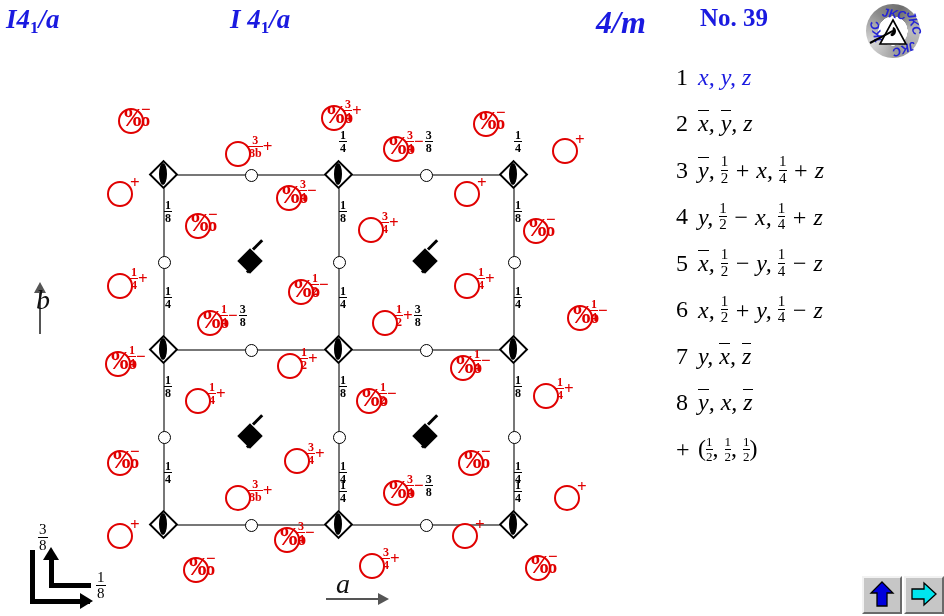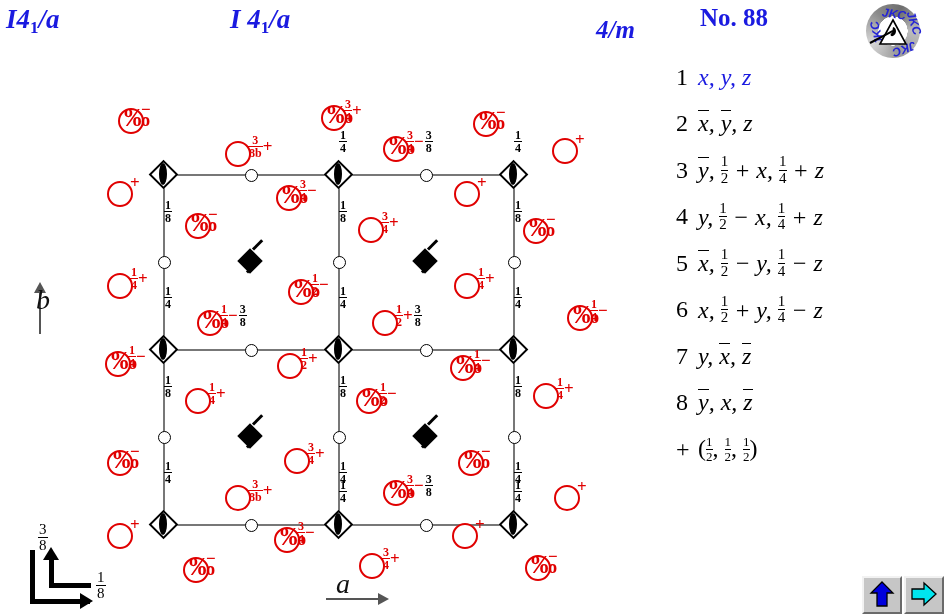--- a/index.html
+++ b/index.html
@@ -10,21 +10,21 @@
   }
   .abs{position:absolute;}
 
   
   #hg-sym-short,#hg-sym-full,#hg-pg,#hg-no{
     position:absolute;color:#1a1ae0;font-style:italic;font-weight:bold;
     font-family:"Liberation Serif",serif;white-space:nowrap;
   }
   #hg-sym-short{left:6px;top:4px;font-size:27px;}
   #hg-sym-full{left:230px;top:4px;font-size:27px;}
-  #hg-pg{left:596px;top:16px;font-size:25px;}
+  #hg-pg{left:596px;top:4px;font-size:32px;}
   #hg-no{left:700px;top:4px;font-size:25px;font-style:normal;}
   .sub{font-size:0.63em;vertical-align:-0.30em;font-style:normal;}
 
   
   #logo{left:862px;top:2px;width:62px;height:58px;}
   #logo .disc{
     position:absolute;left:4px;top:2px;width:54px;height:54px;border-radius:50%;
     background:
       radial-gradient(circle at 50% 50%, #ffffff 0 38%, rgba(0,0,0,0) 38.5%),
       conic-gradient(from 20deg,#6e6e6e 0deg,#bdbdbd 70deg,#9a9a9a 150deg,#d8d8d8 220deg,#8a8a8a 300deg,#6e6e6e 360deg);
@@ -139,21 +139,21 @@
 
 <div id="hg-sym-short">
   <span>I4</span><span class="sub">1</span><span>/a</span>
 </div>
 
 <div id="hg-sym-full">
   <span>I</span>&nbsp;<span>4</span><span class="sub">1</span><span>/a</span>
 </div>
 
 <div id="hg-pg">4/m</div>
-<div id="hg-no">No. 88</div>
+<div id="hg-no">No. 39</div>
 
 <div id="logo" class="abs">
   <div class="disc"></div>
   <div class="lt" style="left:20px;top:5px;transform:rotate(8deg);">JKC</div>
   <div class="lt" style="left:40px;top:14px;transform:rotate(72deg);">JKC</div>
   <div class="lt" style="left:30px;top:40px;transform:rotate(160deg);">JKC</div>
   <div class="lt" style="left:3px;top:24px;transform:rotate(255deg);">JKC</div>
   <svg class="tri" viewBox="0 0 30 28">
     <polygon points="15,2 28,26 2,26" fill="#ffffff" stroke="#000000" stroke-width="1.6"></polygon>
     <path d="M15,9 c4,1 4,7 0,9 c-3,1 -3,-3 -1,-3" fill="#000000"></path>

